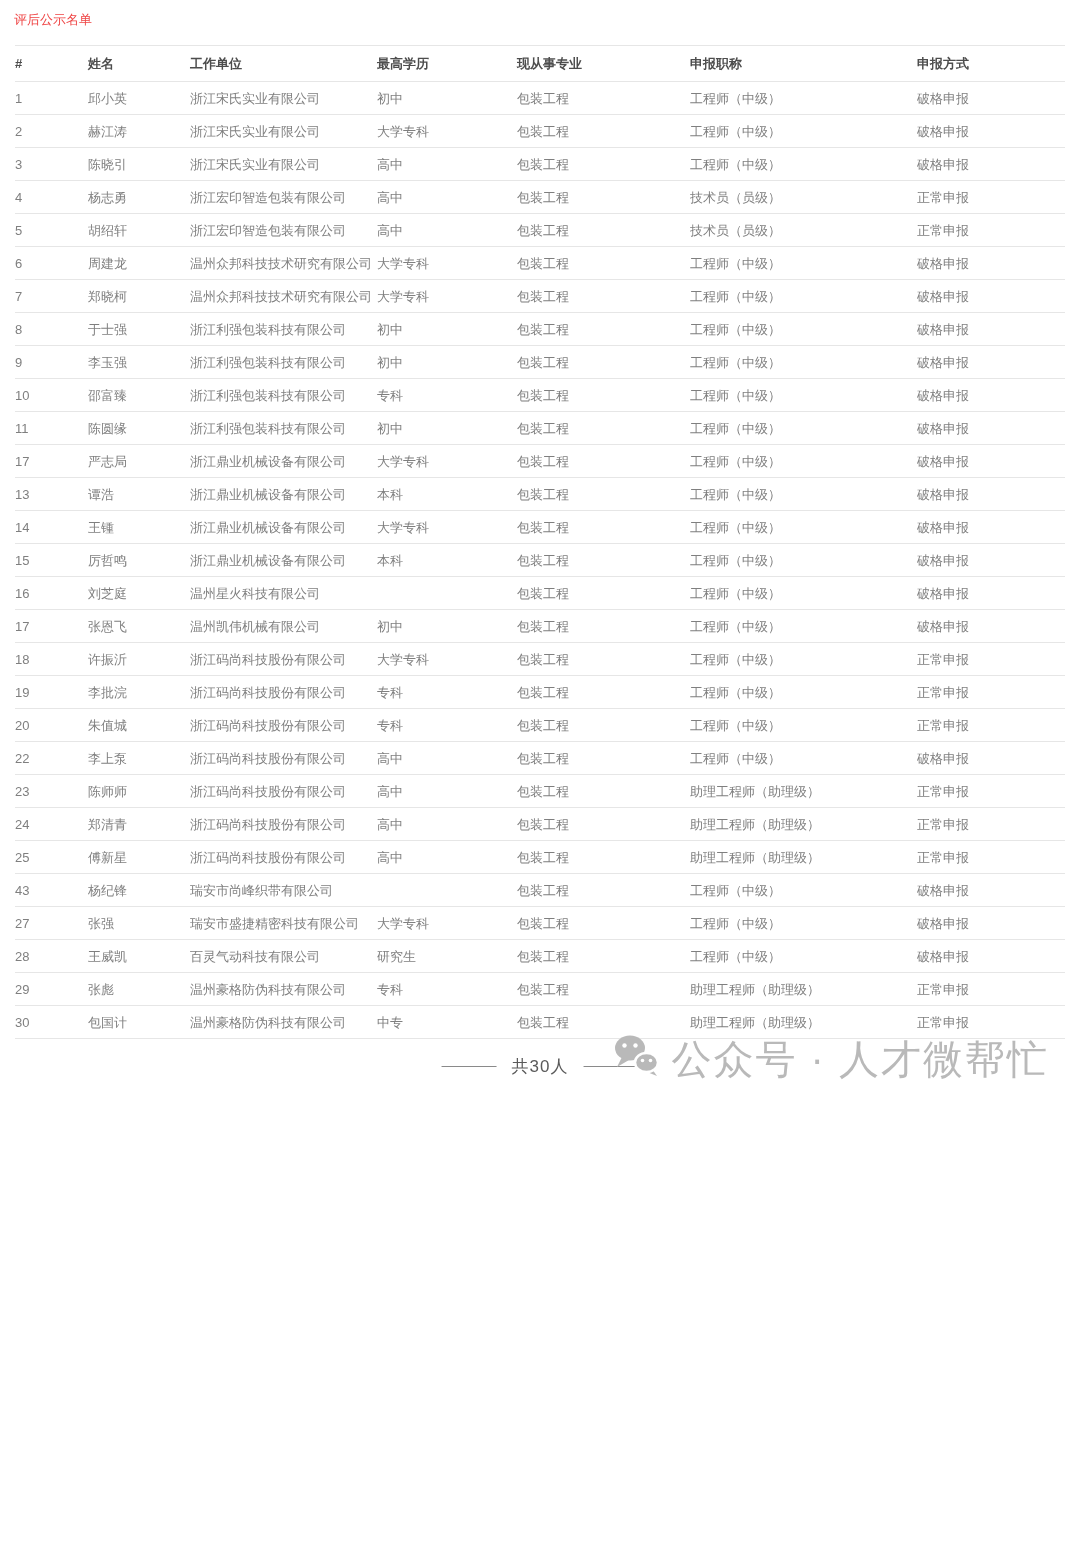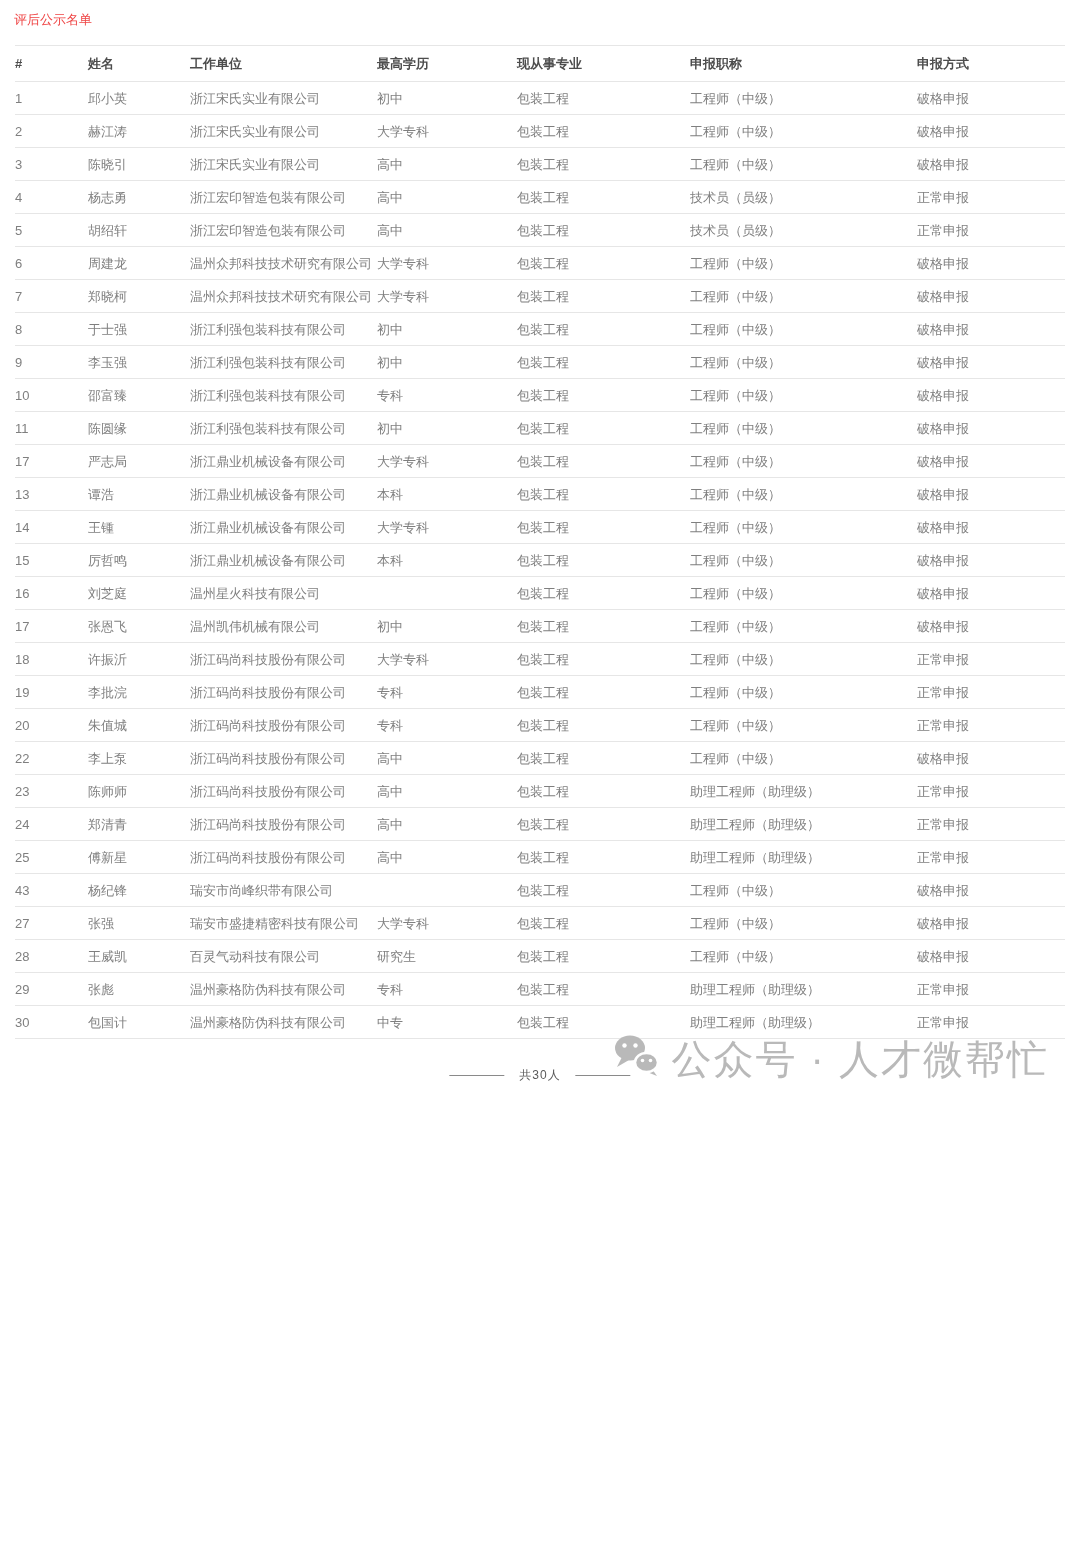--- a/index.html
+++ b/index.html
@@ -45,24 +45,24 @@
   td.c-title { padding-right: 20px; }
 
   .footer {
     position: relative;
     height: 58px;
     margin-top: 0px;
   }
   .total-line {
     position: absolute;
     left: 50%;
-    top: 28px;
+    top: 16px;
     transform: translateX(-50%);
     white-space: nowrap;
-    font-size: 12px;
+    font-size: 17px;
     color: #5a5a5a;
     text-align: center;
   }
   .dash {
     display: inline-block;
     width: 55px;
     height: 1px;
     background: #8a8a8a;
     vertical-align: middle;
     margin: 0 15px;

